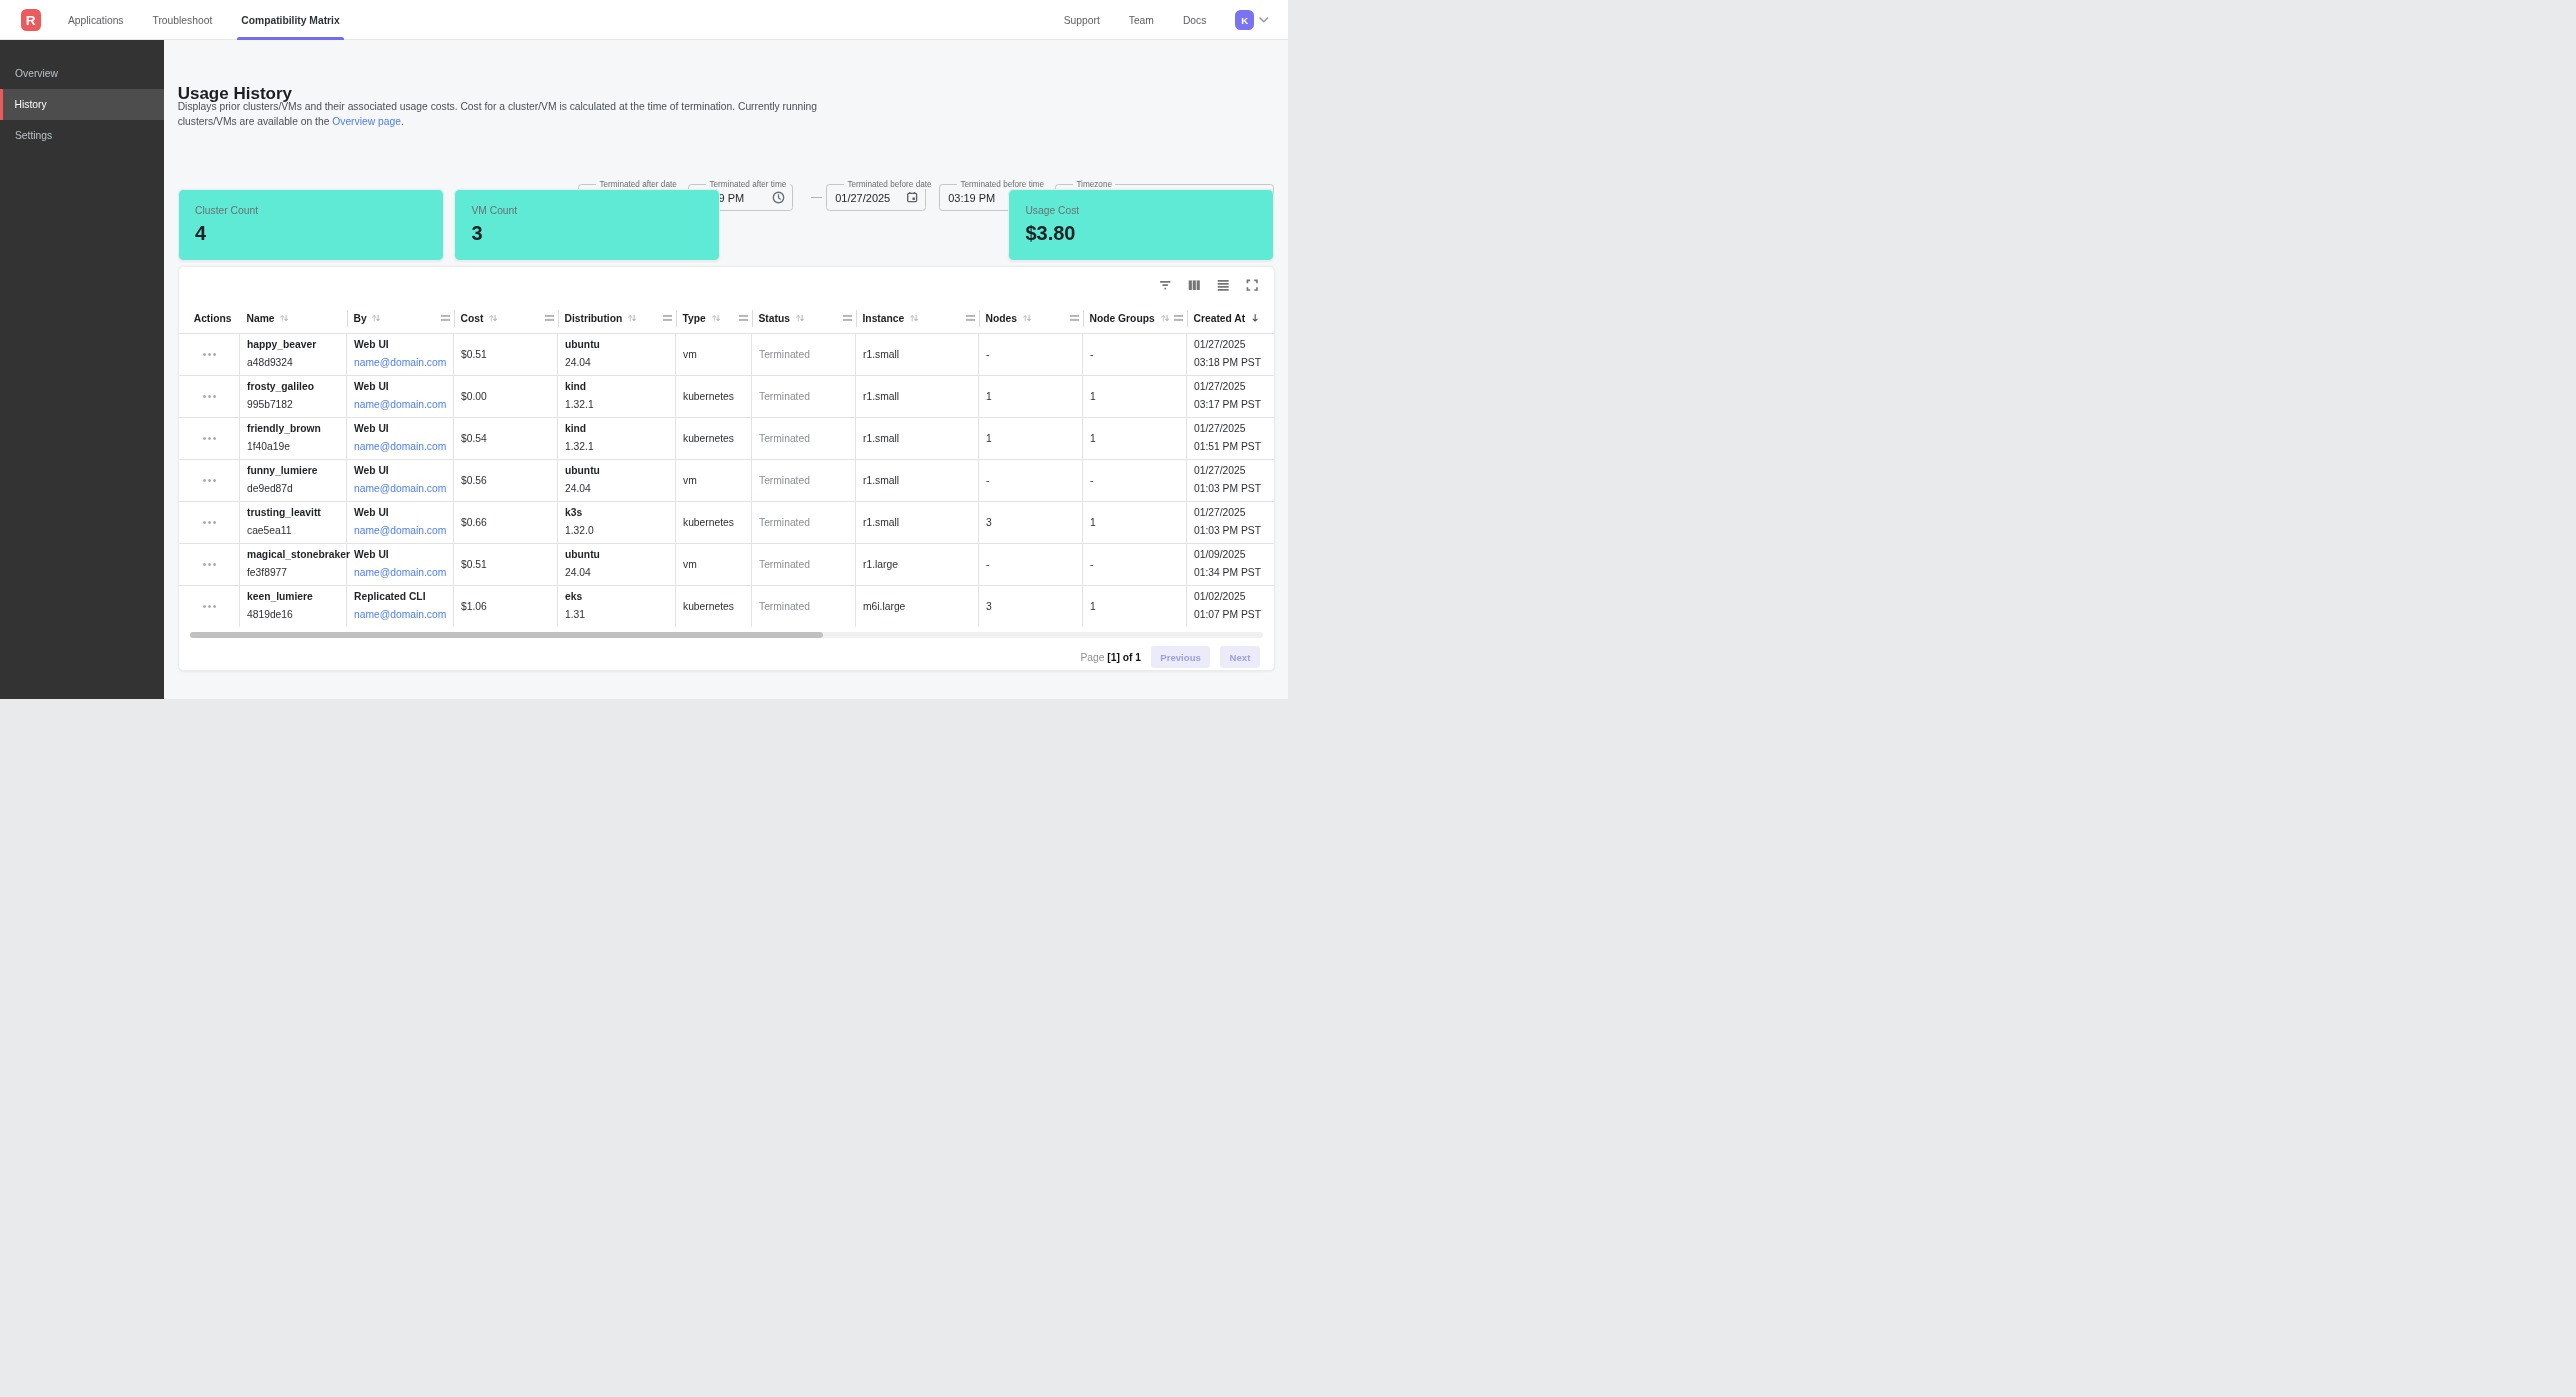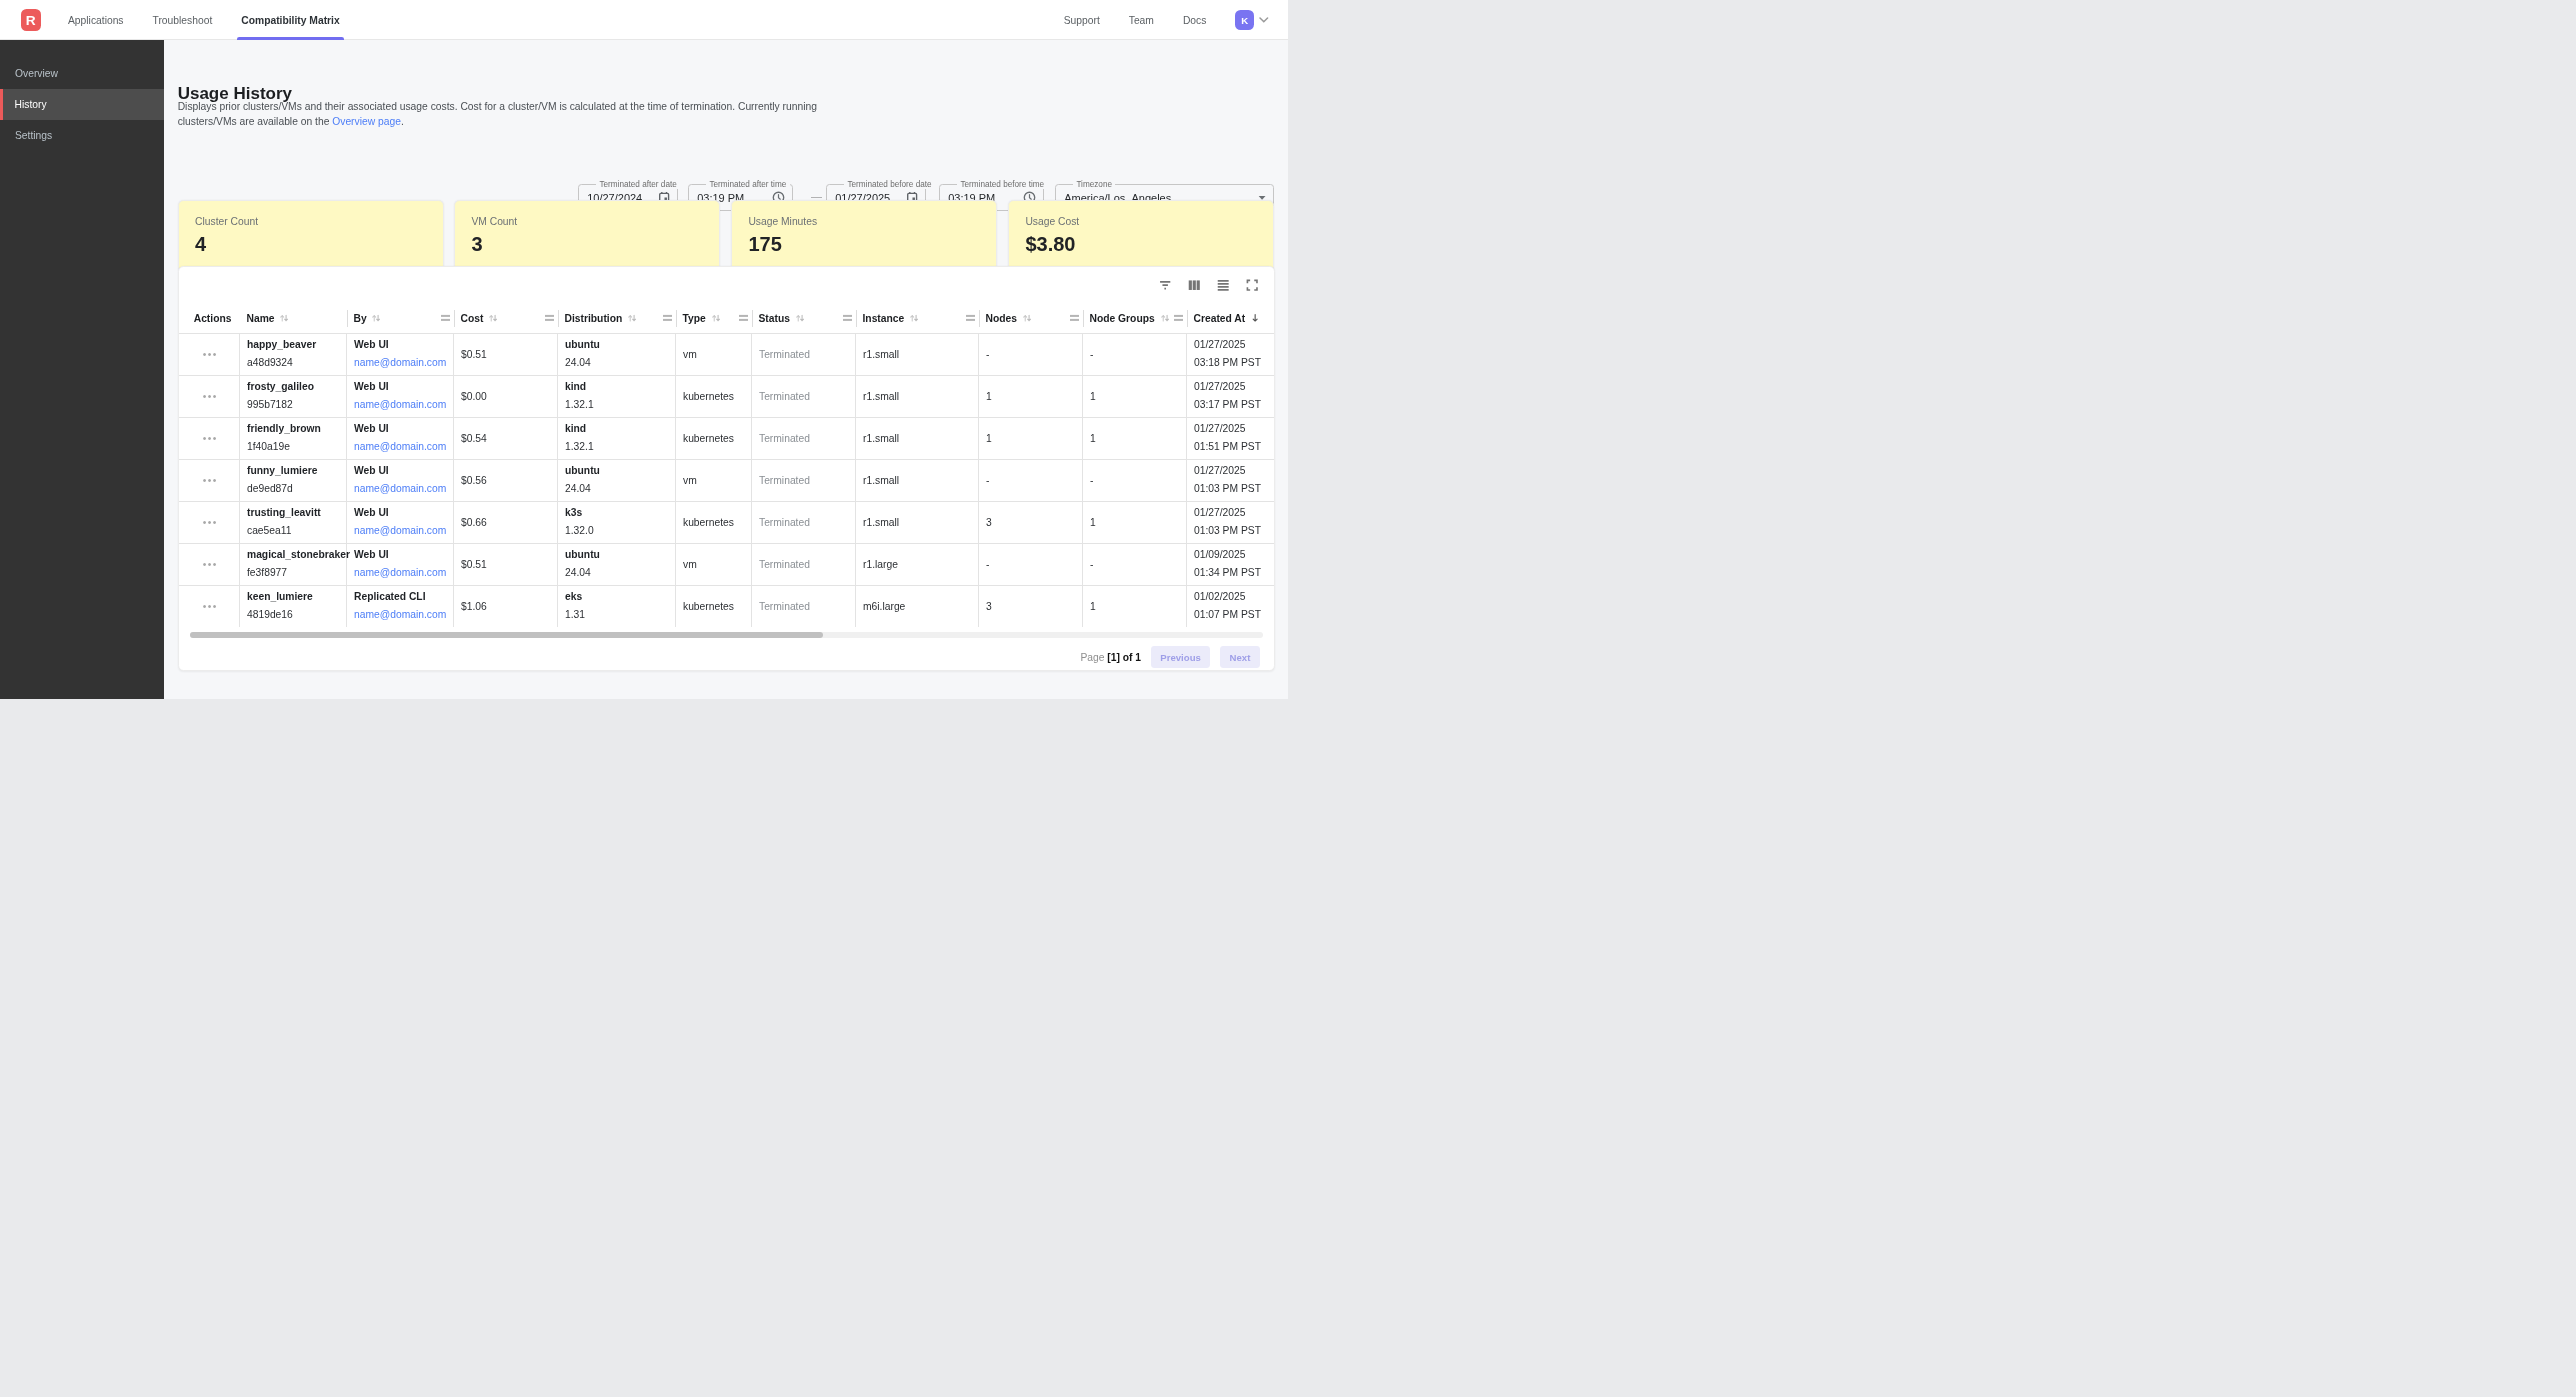--- a/index.html
+++ b/index.html
@@ -42,21 +42,21 @@
   .field { position:absolute; top:144px; height:27px; border:0.7px solid #c6c6c6; border-radius:3.4px;
            display:flex; align-items:center; justify-content:space-between; padding:0 6.8px 0 8.2px; cursor:pointer; }
   .field .flabel { position:absolute; top:-5.5px; left:17px; background:#f6f7f9; padding:0 3.4px;
                    font-size:8.2px; color:#6d6d6d; white-space:nowrap; }
   .field .fvalue { font-size:11px; color:#25282b; white-space:nowrap; }
   .dash-sep { position:absolute; top:150px; left:645px; width:15px; text-align:center;
               font-size:11px; color:#9e9e9e; }
   .ficon { display:flex; align-items:center; }
 
   
-  .stat-card { position:absolute; top:160px; width:266px; height:72px; background:#fef9c3;
+  .stat-card { position:absolute; top:149px; width:266px; height:72px; background:#5eead4;
                border:0.7px solid #ececec; border-radius:5.5px; box-shadow:0 0.7px 2.1px rgba(0,0,0,0.06);
                padding:15px 0 0 16.4px; }
   .stat-label { font-size:10.3px; color:#6b7075; }
   .stat-value { font-size:20px; font-weight:700; color:#212326; margin-top:5.5px; }
 
   
   .table-card { position:absolute; left:13.7px; top:226px; width:1097px; height:405px; background:#fff;
                 border:0.7px solid #ececec; border-radius:5.5px; box-shadow:0 0.7px 2.1px rgba(0,0,0,0.06);
                 overflow:hidden; }
   .table-toolbar { height:37px; display:flex; align-items:center; justify-content:flex-end;
@@ -190,24 +190,20 @@
     </div>
 
     <div class="stat-card" style="left:13.7px;">
       <div class="stat-label">Cluster Count</div>
       <div class="stat-value">4</div>
     </div>
     <div class="stat-card" style="left:290px;">
       <div class="stat-label">VM Count</div>
       <div class="stat-value">3</div>
     </div>
-    <div class="stat-card" style="left:567px;">
-      <div class="stat-label">Usage Minutes</div>
-      <div class="stat-value">175</div>
-    </div>
     <div class="stat-card" style="left:844px;">
       <div class="stat-label">Usage Cost</div>
       <div class="stat-value">$3.80</div>
     </div>
 
     <div class="table-card">
       <div class="table-toolbar">
         <div class="tool-btn">
           <svg width="16.4" height="16.4" viewBox="0 0 24 24">
               <path d="M4.5 7h15M8 12h8M10.8 17h2.4" stroke="#757575" stroke-width="2.6" stroke-linecap="butt" fill="none"></path>

